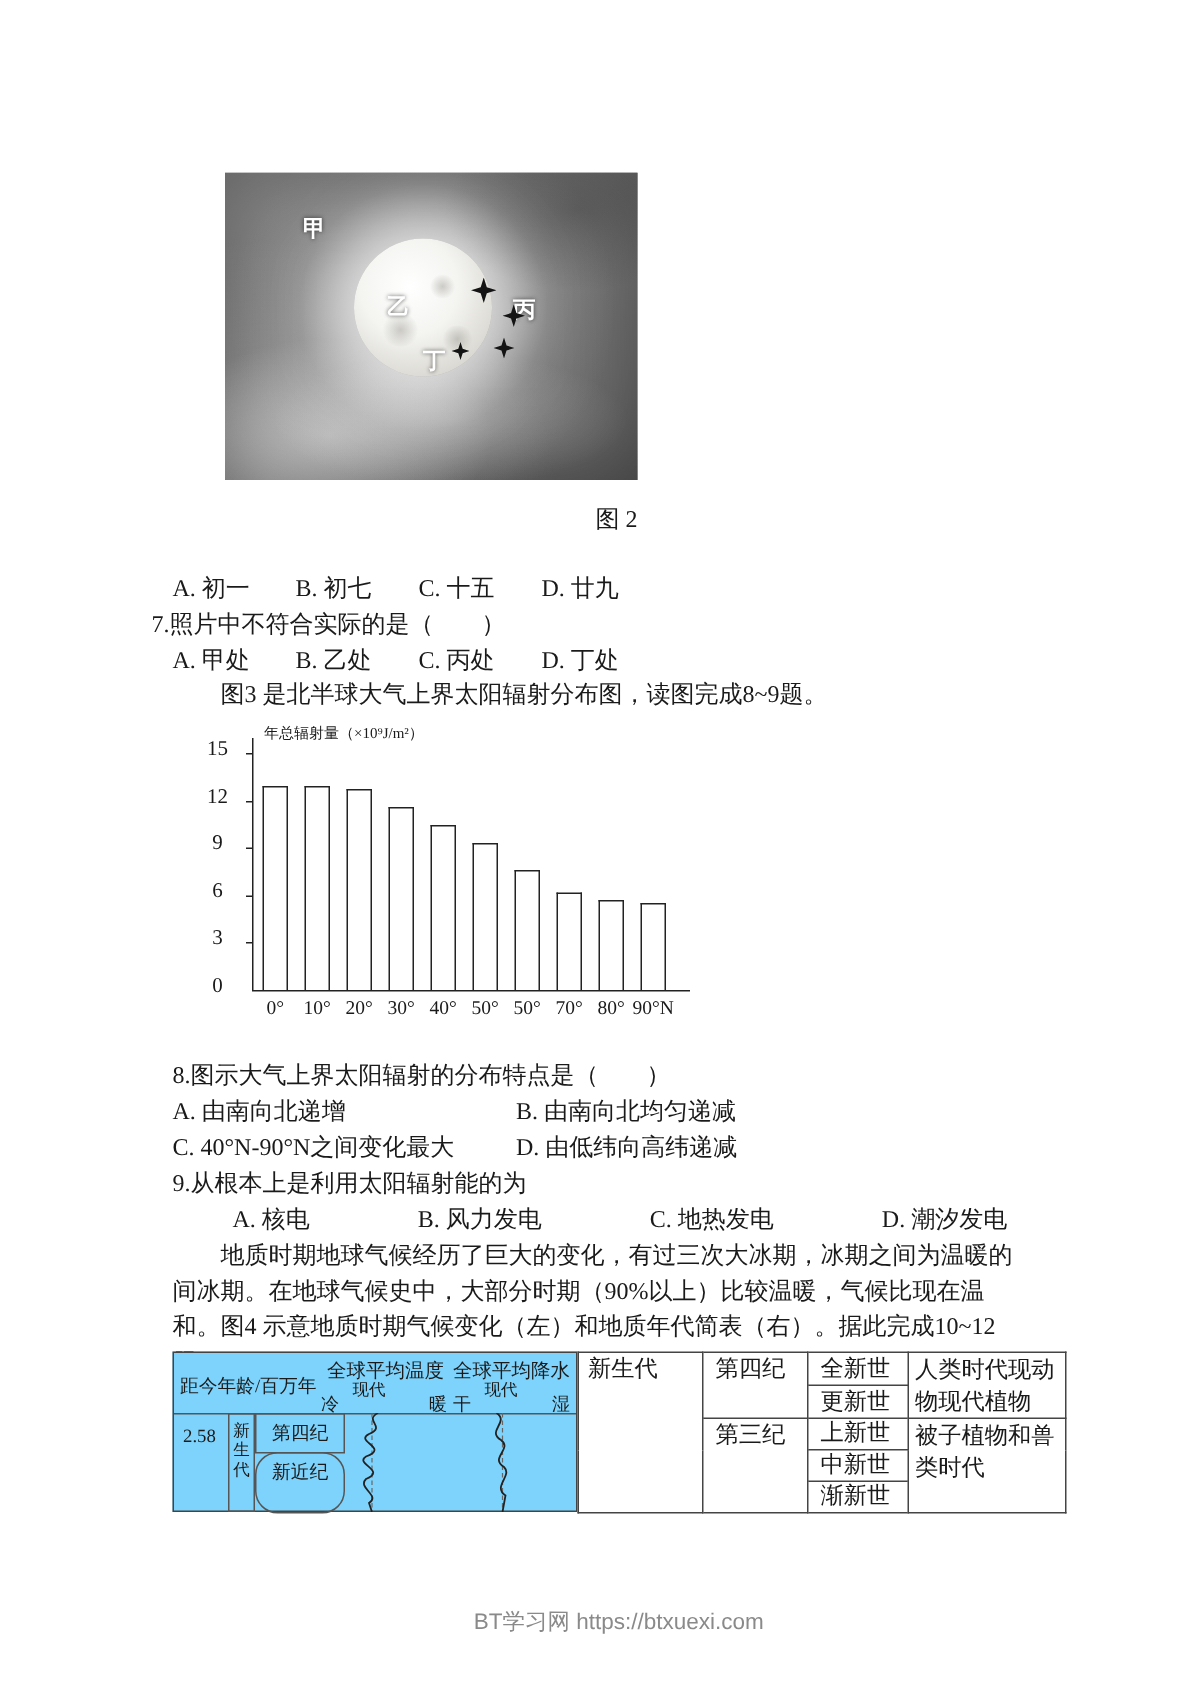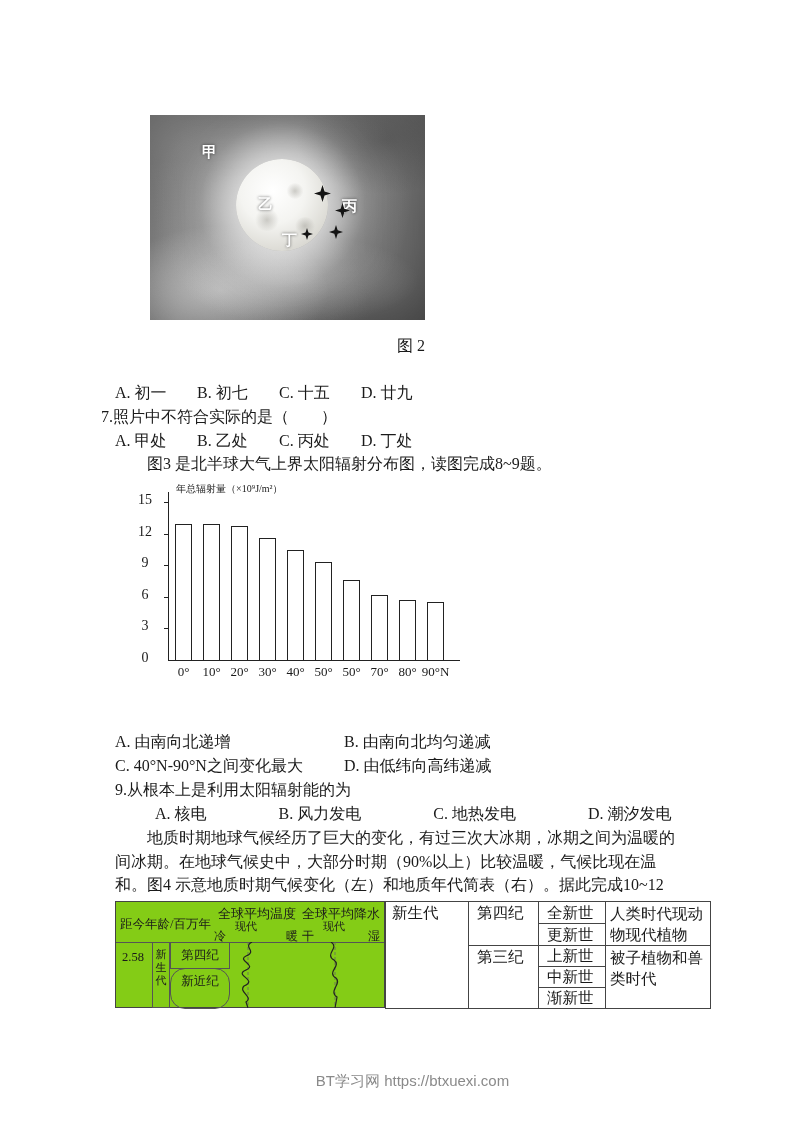--- a/index.html
+++ b/index.html
@@ -57,21 +57,21 @@
   .bar { position:absolute; background:#ffffff; border:1px solid #222; border-bottom:none; }
   .xtick-label { position:absolute; top:184px; width:40px; text-align:center; font-size:13px; }
 
   
   .opt6 { display:inline-block; width:78px; }
   .opt8 { display:inline-block; width:225px; }
   .opt9 { display:inline-block; margin-right:28px;margin-left:40px; }
 
   
   .fig4 { position:absolute; left:115px; top:901px; display:flex; align-items:stretch; }
-  .f4-left { position:relative; width:270px; height:107px; border:1px solid #444; background:#84cc16;
+  .f4-left { position:relative; width:270px; height:107px; border:1px solid #444; background:#7dd3fc;
     font-family:"Liberation Serif","DejaVu Serif",serif; }
   .f4-abs { position:absolute; white-space:nowrap; }
   .f4-hline { position:absolute; left:0; top:40px; width:100%; height:1px; background:#555; }
   .f4-box { position:absolute; border:1px solid #555; text-align:center; font-size:12.5px; }
   .f4-era-vert { position:absolute; left:36px; top:40px; width:18px; height:66px; border:1px solid #555;
     font-size:11px; text-align:center; line-height:13px; padding-top:5px; }
   .geo-table { border-collapse:collapse; table-layout:fixed; width:325px;
     font-size:15.5px; background:#fff; }
   .geo-table td { border:1px solid #444; height:21px; padding:0 4px; line-height:20px; }
   .geo-table .c-era { vertical-align:top; padding-top:1px; padding-left:6px; }
@@ -156,20 +156,21 @@
         <div class="xtick-label" style="left: 203.5px;">50°</div>
         <div class="bar" style="left: 243px; width: 17px; top: 114.693px; height: 65.3067px; background: rgb(255, 255, 255); border-color: rgb(34, 34, 34);"></div>
         <div class="xtick-label" style="left: 231.5px;">70°</div>
         <div class="bar" style="left: 271px; width: 17px; top: 119.96px; height: 60.04px; background: rgb(255, 255, 255); border-color: rgb(34, 34, 34);"></div>
         <div class="xtick-label" style="left: 259.5px;">80°</div>
         <div class="bar" style="left: 299px; width: 17px; top: 122.067px; height: 57.9333px; background: rgb(255, 255, 255); border-color: rgb(34, 34, 34);"></div>
         <div class="xtick-label" style="left: 287.5px;">90°N</div>
       </div>
   </div>
 
+  <div class="txt" style="left:115px; top:706px;">8.图示大气上界太阳辐射的分布特点是（　　）</div>
   <div class="txt" style="left:115px; top:730px;">
     <span class="opt8">A. 由南向北递增</span>
     <span>B. 由南向北均匀递减</span>
   </div>
   <div class="txt" style="left:115px; top:754px;">
     <span class="opt8">C. 40°N-90°N之间变化最大</span>
     <span>D. 由低纬向高纬递减</span>
   </div>
 
   <div class="txt" style="left:115px; top:778px;">9.从根本上是利用太阳辐射能的为</div>

